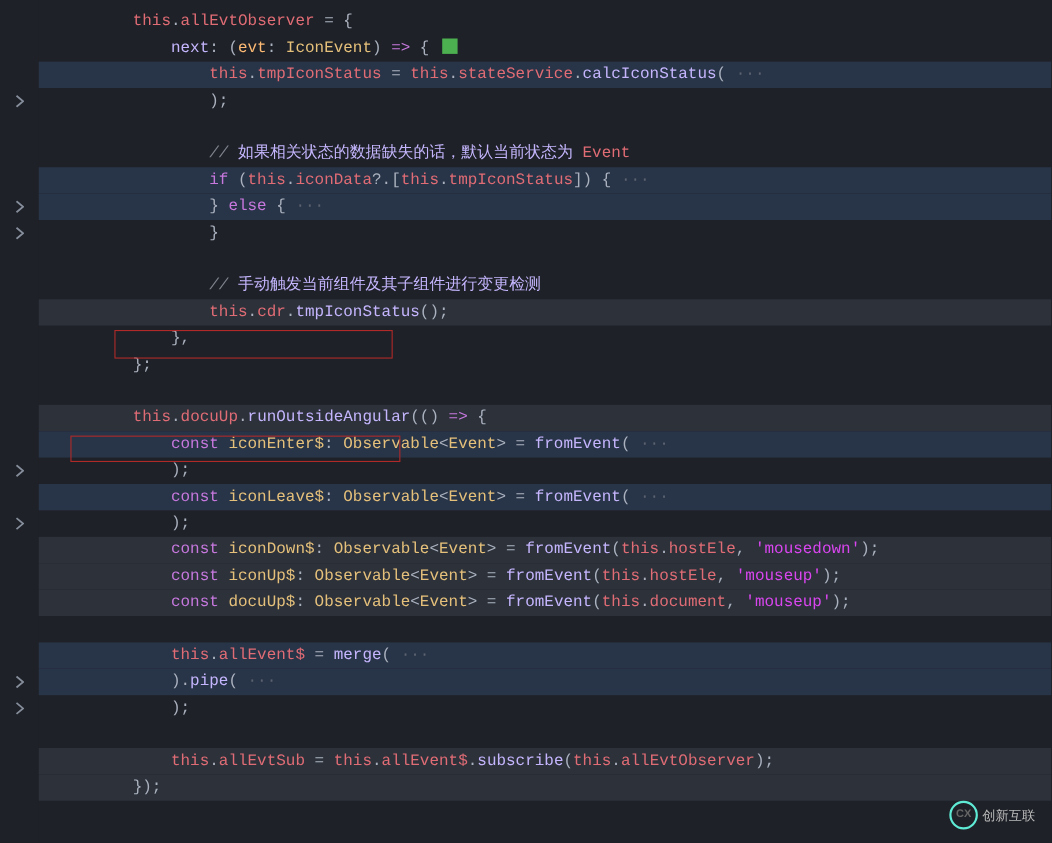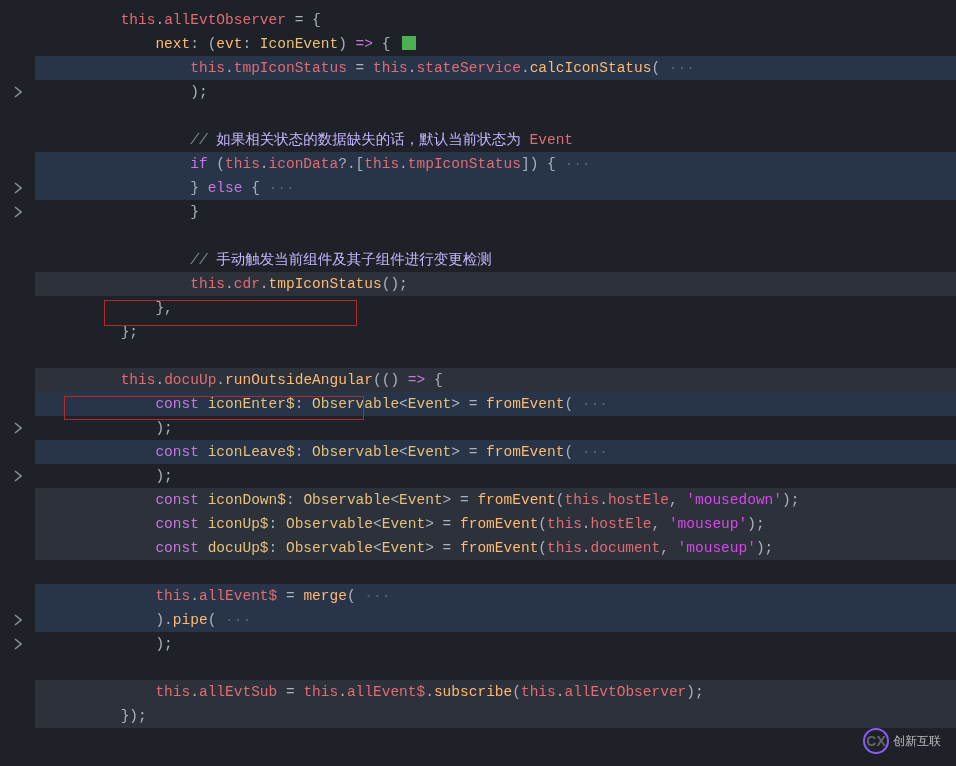--- a/index.html
+++ b/index.html
@@ -49,21 +49,21 @@
     .hr-sel2 { background: #283447; }
 
     
     .tk-this    { color: #e06c75; }
     .tk-prop    { color: #e06c75; text-align: right; }
     .tk-punct   { color: #abb2bf; }
     .tk-keyword { color: #c678dd; }
     .tk-type    { color: #e5c07b; }
     .tk-const   { color: #e5c07b; }
     .tk-param   { color: #fdba74; }
-    .tk-method  { color: #fdba74; }
+    .tk-method  { color: #c4b5fd; }
     .tk-string  { color: #d946ef; }
     .tk-comment { color: #7f848e; font-style: italic; }
     .tk-commentgreen { color: #c4b5fd; }
     .tk-hint { color: #6b717d; font-style: italic; }
     .tk-arrow   { color: #c678dd; }
     .tk-dim     { color: #5c6370; }
 
     .green-sq {
       display:inline-block;
       width: 14px; height: 14px;
@@ -86,23 +86,23 @@
       right: 15px;
       bottom: 12px;
       color: #bbb;
       font-family: sans-serif;
       font-size: 12px;
       display:flex;
       align-items:center;
       gap:4px;
     }
     .watermark .circ{
-      width:26px;height:26px;border:2px solid #8b5cf6;border-radius:50%;
+      width:26px;height:26px;border:2px solid #5eead4;border-radius:50%;
       display:flex;align-items:center;justify-content:center;
-      font-weight:bold;color:#666;font-size:14px;
+      font-weight:bold;color:#666;font-size:10px;
     }
   </style>
 </head>
 <body>
 
 <div class="editor">
   <div class="gutter">
       <div class="gutter-item"></div>
       <div class="gutter-item"></div>
       <div class="gutter-item"></div>

